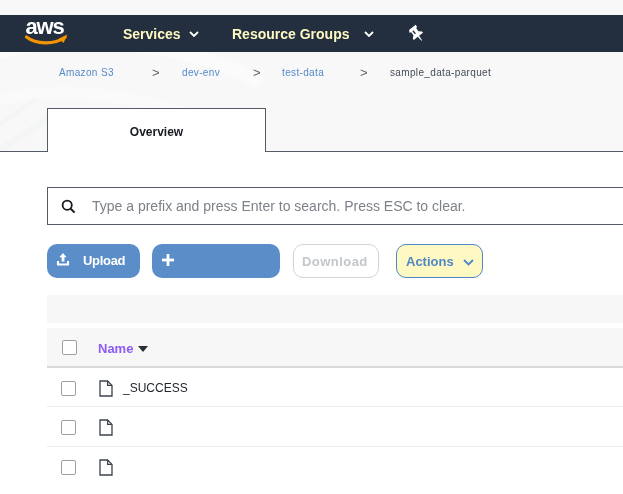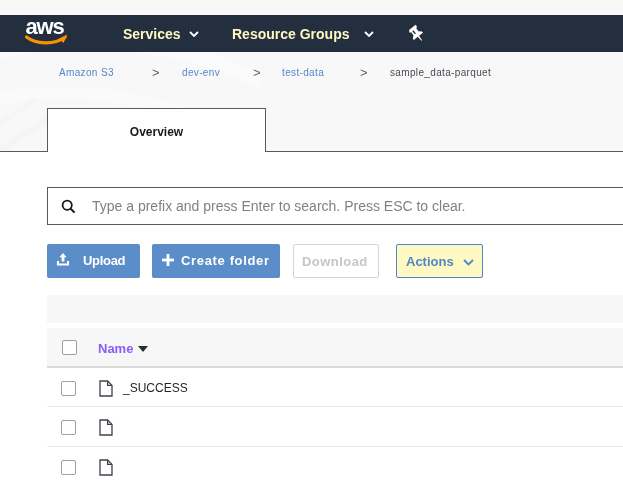--- a/index.html
+++ b/index.html
@@ -22,21 +22,21 @@
 #tab{position:absolute;left:47px;top:108px;width:219px;height:44px;background:#ffffff;
   border:1px solid #545b64;border-bottom:none;z-index:3}
 #tab .lbl{position:absolute;left:0;top:16px;width:100%;text-align:center;
   font-size:12px;font-weight:700;color:#16191f;line-height:15px}
 
 
 #search{position:absolute;left:47px;top:187px;width:580px;height:38px;background:#fff;border:1px solid #545b64;z-index:2}
 #search .ph{position:absolute;left:44px;top:10px;font-size:14px;color:#7d8288;line-height:16px}
 
 
-.btn{position:absolute;top:244px;height:34px;border-radius:2px;font-size:13px;font-weight:700;z-index:2}
+.btn{position:absolute;top:244px;height:34px;border-radius:10px;font-size:13px;font-weight:700;z-index:2}
 #b-upload{left:47px;width:93px;background:#5b8dc9}
 #b-create{left:152px;width:128px;background:#5b8dc9}
 #b-down{left:293px;width:86px;background:#fff;border:1px solid #d2d5d8}
 #b-act{left:396px;width:87px;background:#fef9c3;border:1px solid #4f86c5}
 .btn .t{position:absolute;top:9px;line-height:15px}
 #b-upload .t{left:36px;color:#fff;letter-spacing:-.3px}
 #b-create .t{left:29px;color:#fff;letter-spacing:.65px}
 #b-down .t{left:8px;color:#c3c7ca;letter-spacing:.45px}
 #b-act .t{left:9px;color:#4f86c5}
 
@@ -107,21 +107,20 @@
     <path d="M7.5 0 L11.4 4.6 H9 V9 H6 V4.6 H3.6 Z"></path>
     <path d="M1 8.5 V13.5 H14 V8.5 H11.8 V11.3 H3.2 V8.5 Z"></path>
   </svg>
   <div class="t">Upload</div>
 </div>
 <div class="btn" id="b-create">
   <svg class="abs" style="left:10px;top:10px" width="12" height="12" viewBox="0 0 13 13" fill="#fff">
     <rect x="5" y="0" width="3" height="13"></rect>
     <rect x="0" y="5" width="13" height="3"></rect>
   </svg>
-  <div class="t">Create folder</div>
 </div>
 <div class="btn" id="b-down">
     <div class="t">Download</div>
   </div>
 <div class="btn" id="b-act">
   <div class="t">Actions</div>
   <svg class="abs" style="left:66px;top:14px" width="11" height="7" viewBox="0 0 11 7">
     <path d="M1 1 L5.5 5.5 L10 1" stroke="#4f86c5" stroke-width="1.8" fill="none"></path>
   </svg>
 </div>

